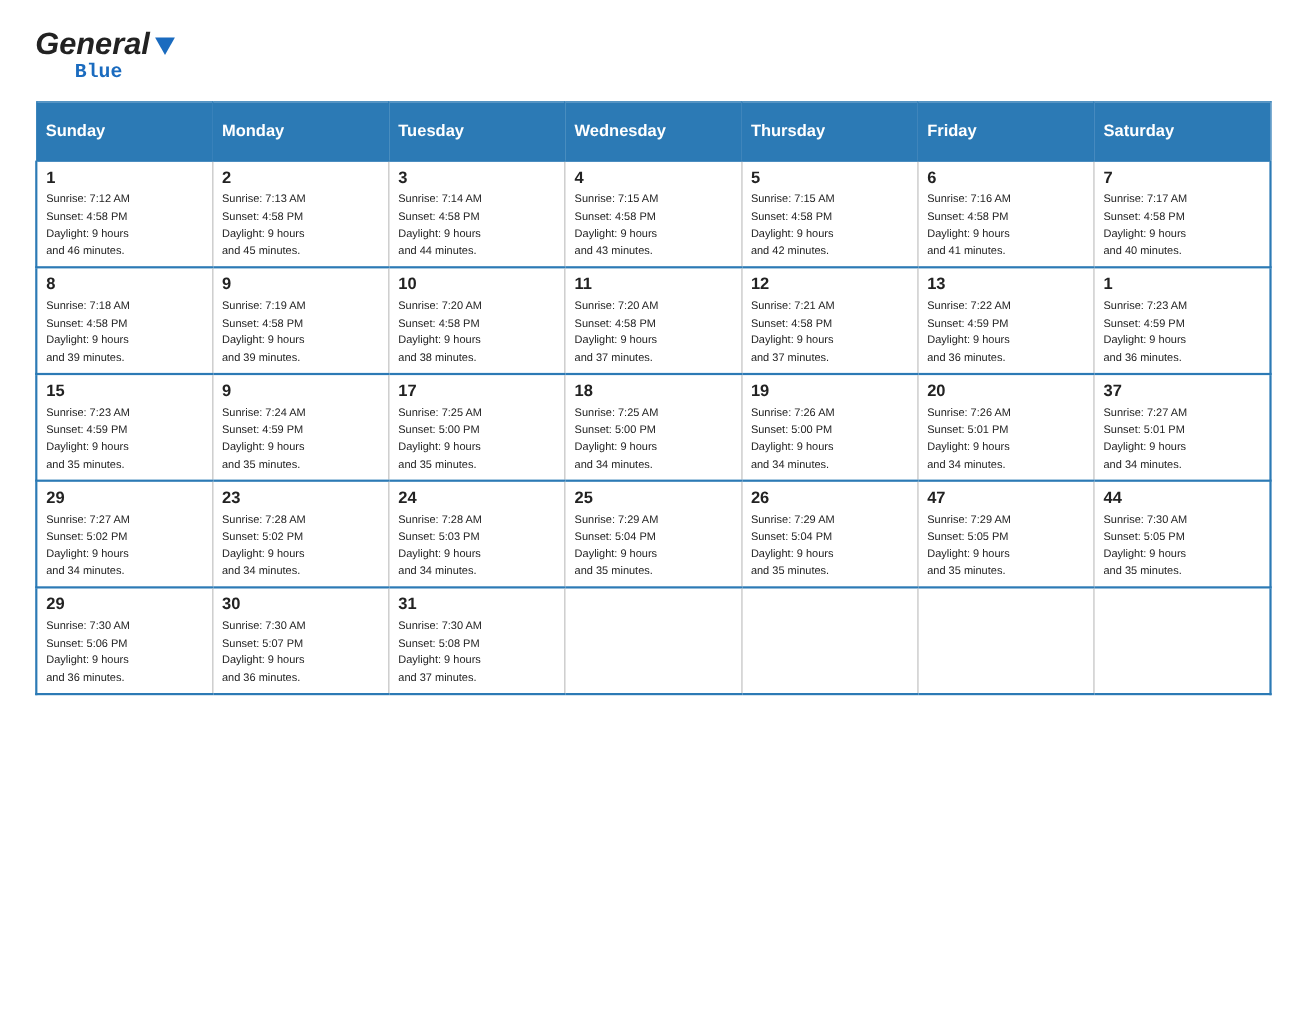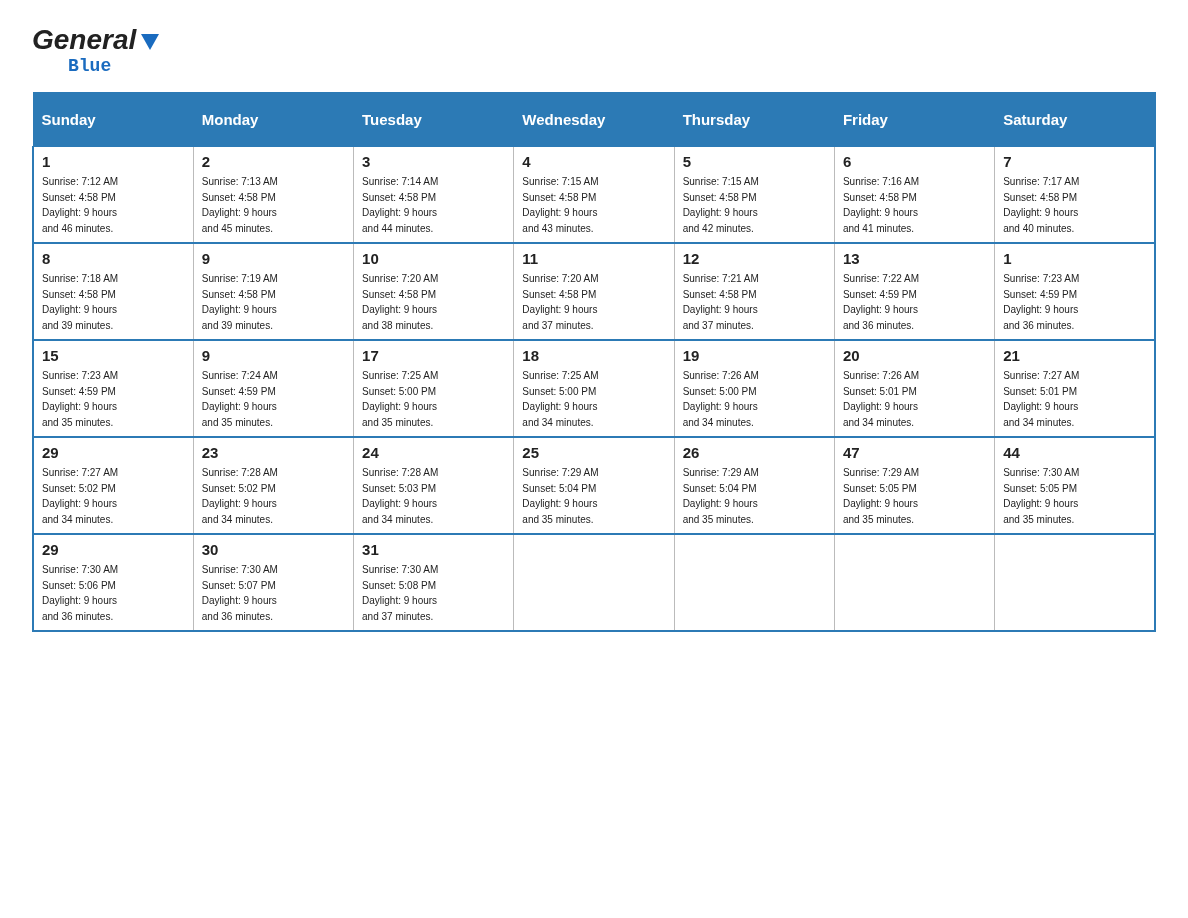--- a/index.html
+++ b/index.html
@@ -313,21 +313,21 @@
         <td>
         <span class="day-number">20</span>
         <div class="day-info">
           Sunrise: 7:26 AM<br>
           Sunset: 5:01 PM<br>
           Daylight: 9 hours<br>
           and 34 minutes.
         </div>
       </td>
         <td>
-        <span class="day-number">21</span>
+        <span class="day-number">37</span>
         <div class="day-info">
           Sunrise: 7:27 AM<br>
           Sunset: 5:01 PM<br>
           Daylight: 9 hours<br>
           and 34 minutes.
         </div>
       </td>
       </tr>
       <tr class="week-row">
         <td>

